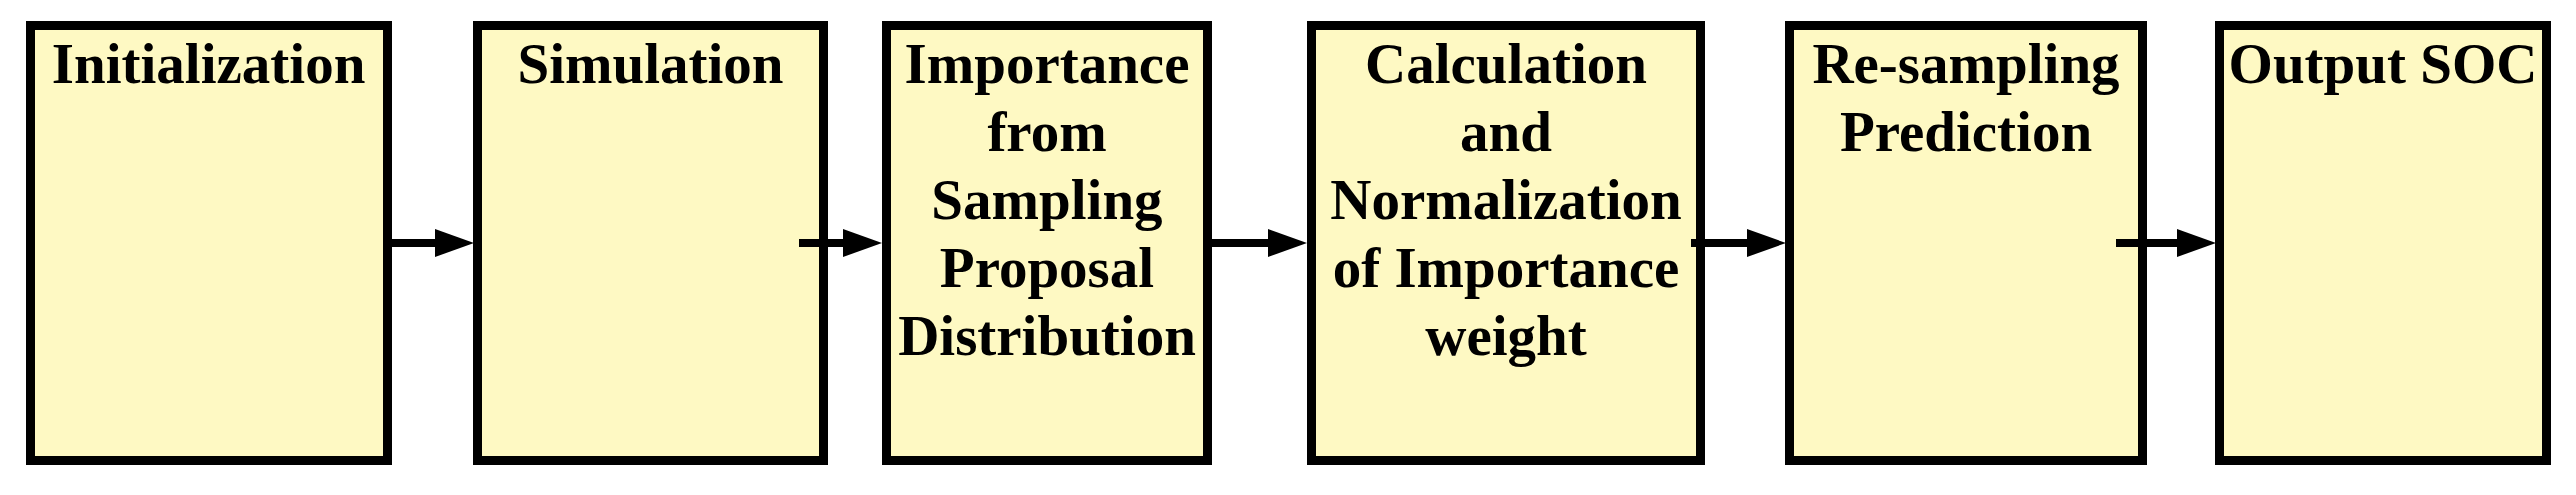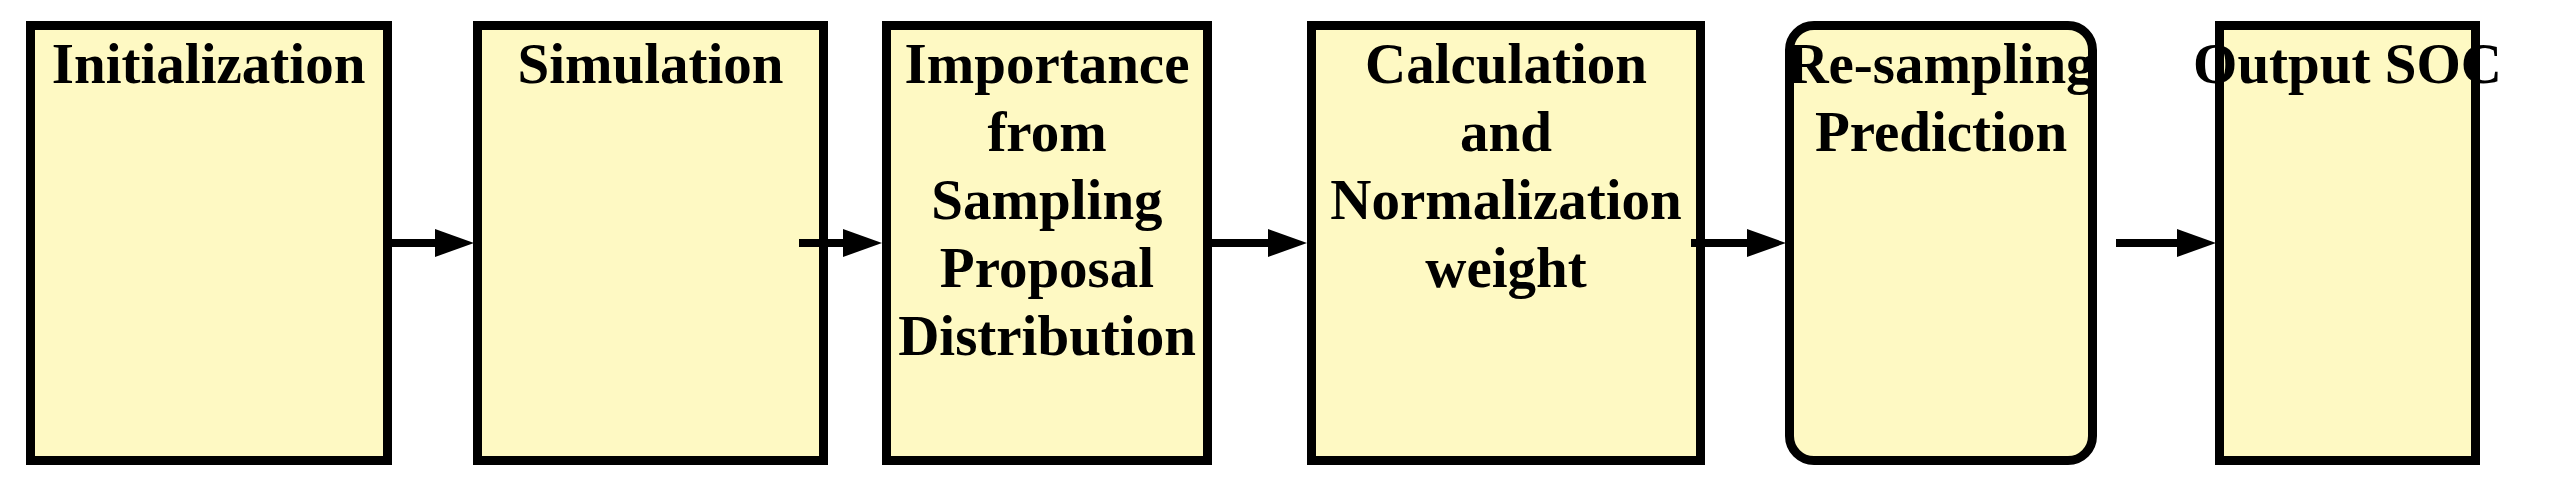--- a/index.html
+++ b/index.html
@@ -99,41 +99,42 @@
   <div class="arrow" style="left:1211px; width:96px;">
     <div class="shaft"></div>
     <div class="head"></div>
   </div>
 
   <div class="node" style="left:1307px; width:398px;">
     <div class="label">
       <span class="line">Calculation</span>
       <span class="line">and</span>
       <span class="line">Normalization</span>
+      <span class="line">of Importance</span>
       <span class="line">weight</span>
     </div>
   </div>
 
   <div class="arrow" style="left:1691px; width:95px;">
     <div class="shaft"></div>
     <div class="head"></div>
   </div>
 
-  <div class="node" style="left:1785px; width:312px;border-radius:29px;">
+  <div class="node" style="left:1785px; width:362px;">
     <div class="label">
       <span class="line">Re-sampling</span>
       <span class="line">Prediction</span>
     </div>
   </div>
 
   <div class="arrow" style="left:2116px; width:100px;">
     <div class="shaft"></div>
     <div class="head"></div>
   </div>
 
-  <div class="node" style="left:2215px; width:265px;font-family:Liberation Serif, serif;">
+  <div class="node" style="left:2215px; width:336px;font-family:Liberation Serif, serif;">
     <div class="label">
       <span class="line">Output SOC</span>
     </div>
   </div>
 
 </div>
 
 
 </body></html>

